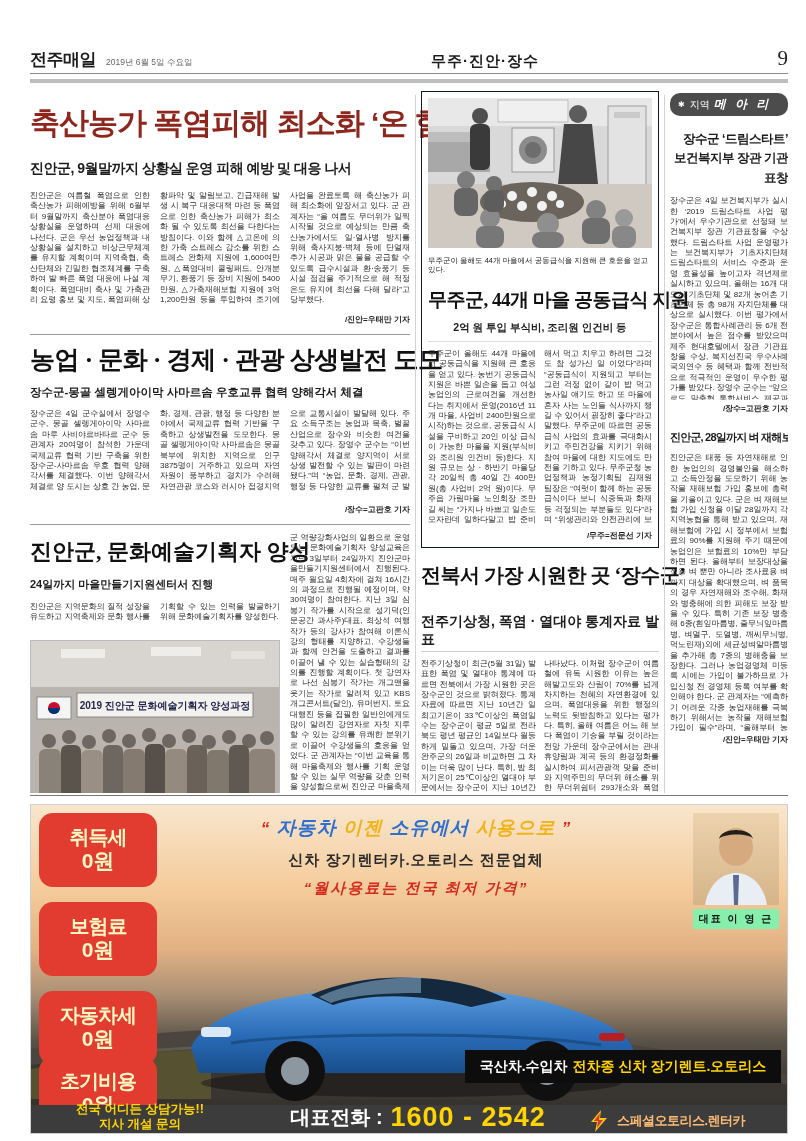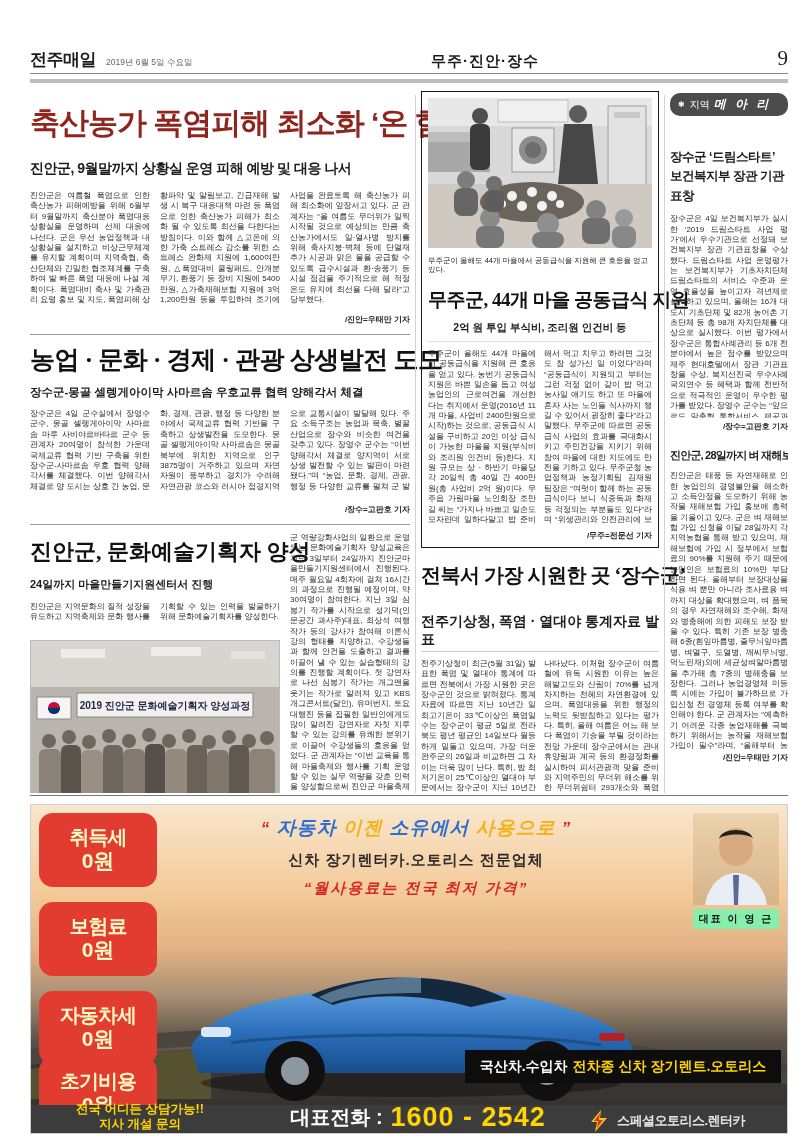--- a/index.html
+++ b/index.html
@@ -57,21 +57,21 @@
   .m-body { margin-top:7px; height:178px; column-count:2; column-gap:8px; }
   .j-title { font-size:20px; margin-top:14px; white-space:nowrap; letter-spacing:-0.5px; }
   .j-sub { font-size:14px; font-weight:bold; margin-top:24px; padding-bottom:2px; border-bottom:1px solid #ccc; }
   .j-body { margin-top:7px; height:168px; column-count:2; column-gap:8px; }
 
   
   .sb-badge { background:#4c4c4c; color:#fff; border-radius:10px; height:23px; display:flex; align-items:center; padding:0 8px; margin-top:2px; }
   .sb-badge .star { font-size:8px; margin-right:5px; color:#fff; }
   .sb-badge .tag { font-size:10px; }
   .sb-badge .echo { font-size:12px; font-weight:bold; letter-spacing:3px; margin-left:4px; font-style:italic; }
-  .sbA-title { font-size:12.5px; font-weight:bold; line-height:1.55; margin-top:32px; letter-spacing:-0.5px; }
+  .sbA-title { font-size:12.5px; font-weight:bold; line-height:1.55; margin-top:14px; letter-spacing:-0.5px;text-align:right; }
   .sb-body { margin-top:8px; height:204px; }
   .sbB-title { font-size:11px; font-weight:bold; margin-top:16px; white-space:nowrap; letter-spacing:-0.8px; }
   .sbB-body { margin-top:8px; height:278px; }
 
   
   .ad-rule { border:0; border-top:1px solid #777; margin:2px 0 8px 0; }
   .ad { position:relative; width:758px; height:330px; overflow:hidden; border:1px solid #cfcfcf; }
   .ad-bg { position:absolute; inset:0;
     background:linear-gradient(180deg,#f9e6cd 0%,#f4cb9a 26%,#e2b184 44%,#a98f74 58%,#5a5248 72%,#3a3631 86%,#2e2b27 100%); }
   .ad-badge { position:absolute; left:8px; width:118px; height:74px; background:#e23b30; border-radius:14px; color:#fef9c3; display:flex; flex-direction:column; align-items:center; justify-content:center; line-height:1.15; z-index:5; }
@@ -86,21 +86,21 @@
   .ad-ceo { position:absolute; right:8px; top:8px; width:86px; z-index:5; }
   .ad-ceo-name { background:#86efac; color:#111; font-size:10px; font-weight:bold; text-align:center; letter-spacing:2px; padding:3px 0; }
   .ad-blackbar { position:absolute; right:6px; bottom:50px; width:316px; height:33px; background:#0d0d0d; display:flex; align-items:center; justify-content:center; z-index:6; white-space:nowrap; }
   .ad-blackbar .w { color:#fff; font-size:14px; font-weight:bold; }
   .ad-blackbar .y { color:#ffd400; font-size:14px; font-weight:bold; margin-left:5px; }
   .ad-strip { position:absolute; left:0; right:0; bottom:0; height:28px; background:#3c3c3c; display:flex; align-items:flex-end; z-index:6; }
   .strip-left { width:218px; text-align:center; color:#ffd400; font-weight:bold; font-size:12.5px; line-height:1.25; }
   .strip-phone { flex:1; display:flex; align-items:center; justify-content:center; white-space:nowrap; }
   .strip-phone .lbl { color:#fff; font-size:20px; font-weight:bold; }
   .strip-phone .num { color:#ffd400; font-size:27px; font-weight:bold; margin-left:8px; letter-spacing:1px; }
-  .strip-brand { width:200px; display:flex; align-items:center; justify-content:flex-start; color:#e5e5e5; font-size:13px; font-weight:bold; letter-spacing:-0.5px; }
+  .strip-brand { width:200px; display:flex; align-items:center; justify-content:flex-start; color:#fdba74; font-size:13px; font-weight:bold; letter-spacing:-0.5px; }
   .strip-brand svg { margin-right:6px; }
   .car-wrap { position:absolute; left:140px; top:110px; z-index:3; }
   .road-wrap { position:absolute; left:0; bottom:30px; z-index:1; }
 </style>
 </head>
 <body>
 
 <div class="page">
 
   <div class="hdr">

